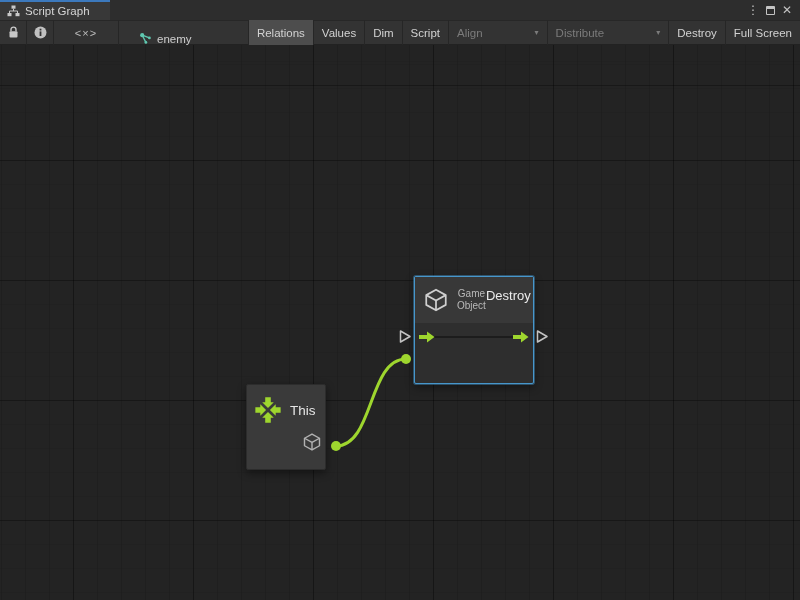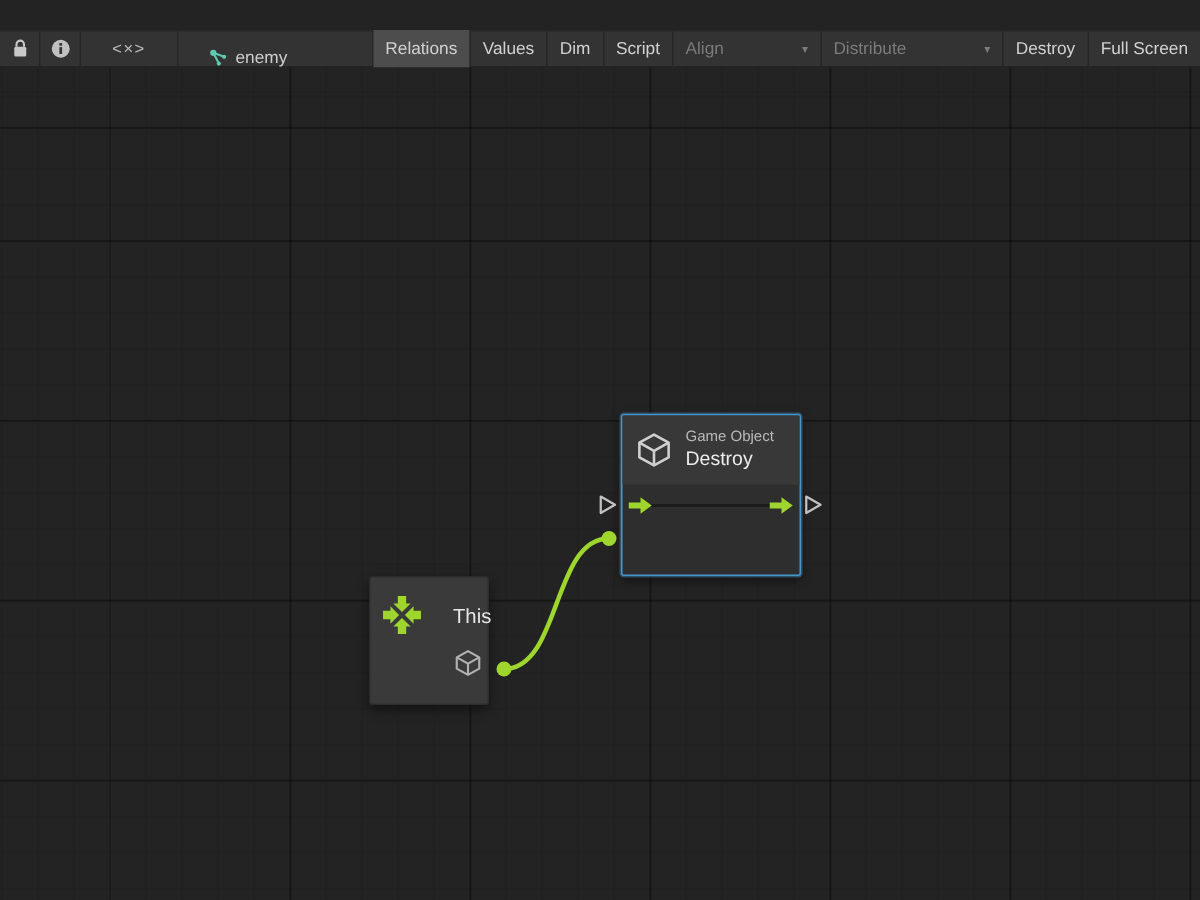--- a/index.html
+++ b/index.html
@@ -51,50 +51,68 @@
               repeating-linear-gradient(90deg, rgba(0,0,0,0.30) 0 1px, transparent 1px 120px),
               repeating-linear-gradient(0deg,  rgba(0,0,0,0.30) 0 1px, transparent 1px 120px);
             background-position: 1px 0, 0 17px, 73px 0, 0 41px; }
 
   .node { position:absolute; border-radius:2px; box-shadow:0 3px 8px rgba(0,0,0,0.45); }
 
   
   .node-destroy { left:414px; top:231px; width:120px; height:108px; background:#2e2e2e;
                   border:1px solid #4796cb; box-shadow:0 0 0 1px rgba(71,150,203,0.45), 0 3px 8px rgba(0,0,0,0.45); }
   .node-header { height:46px; background:#383838; display:flex; align-items:center; padding:0 8px; gap:8px; }
-  .node-header-text { display:flex; flex-direction:column; line-height:1.25; }
+  .node-header-text { display:flex; flex-direction:row; line-height:1.25;text-align:center; }
   .node-category { font-size:10px; color:#b9b9b9; }
   .node-title { font-size:13px; color:#ececec; }
   .flow-row { position:relative; height:28px; }
   .flow-line { position:absolute; left:16px; right:16px; top:13px; height:2px; background:#1c1c1c; }
   .flow-arrow-left  { position:absolute; left:4px;  top:8px; }
   .flow-arrow-right { position:absolute; right:4px; top:8px; }
   .input-row { display:flex; align-items:center; height:26px; padding-left:10px; gap:9px; }
   .port-dot { width:8px; height:8px; border-radius:50%; background:#cfcfcf; }
   .input-label { font-size:12px; color:#d4d4d4; }
 
   
   .port-tri { position:absolute; }
   .port-tri.left  { left:398px; top:284px; }
   .port-tri.right { left:535px; top:284px; }
 
   
   .node-this { left:246px; top:339px; width:80px; height:86px; background:#3a3a3a;
                border:1px solid #2c2c2c; }
-  .this-top { display:flex; align-items:center; gap:19px; padding:10px 6px 0 6px; }
+  .this-top { display:flex; align-items:center; gap:7px; padding:10px 6px 0 6px; }
   .this-title { font-size:13.5px; color:#e6e6e6; }
   .this-cube { position:absolute; right:3px; bottom:17px; }
 
   .edge-layer { position:absolute; left:0; top:0; width:800px; height:555px; pointer-events:none; }
 </style>
 </head>
 <body>
 
 <div id="window">
 
+  <div class="tabbar">
+    <div class="tab">
+      <span style="display:flex;">
+        <svg width="13" height="12" viewBox="0 0 13 12">
+          <rect x="4.5" y="0.5" width="4" height="3.2" fill="#c8c8c8"></rect>
+          <rect x="0.5" y="8" width="4" height="3.2" fill="#c8c8c8"></rect>
+          <rect x="8.5" y="8" width="4" height="3.2" fill="#c8c8c8"></rect>
+          <path d="M6.5 3.7 V6 M2.5 8 V6 H10.5 V8" stroke="#c8c8c8" fill="none" stroke-width="1"></path>
+        </svg>
+      </span>
+      <span>Script Graph</span>
+    </div>
+    <div class="win-controls">
+      <span class="win-glyph">⋮</span>
+      <span class="maximize-box"></span>
+      <span class="win-glyph">✕</span>
+    </div>
+  </div>
 
   <div class="toolbar">
     <div class="tb-cell tb-icon-btn">
       <span style="display:flex;">
         <svg width="11" height="13" viewBox="0 0 11 13">
           <path d="M3 5.2 V3.6 a2.5 2.5 0 0 1 5 0 V5.2" fill="none" stroke="#c8c8c8" stroke-width="1.4"></path>
           <rect x="1.5" y="5.2" width="8" height="6.4" rx="1" fill="#c8c8c8"></rect>
         </svg>
       </span>
     </div>

